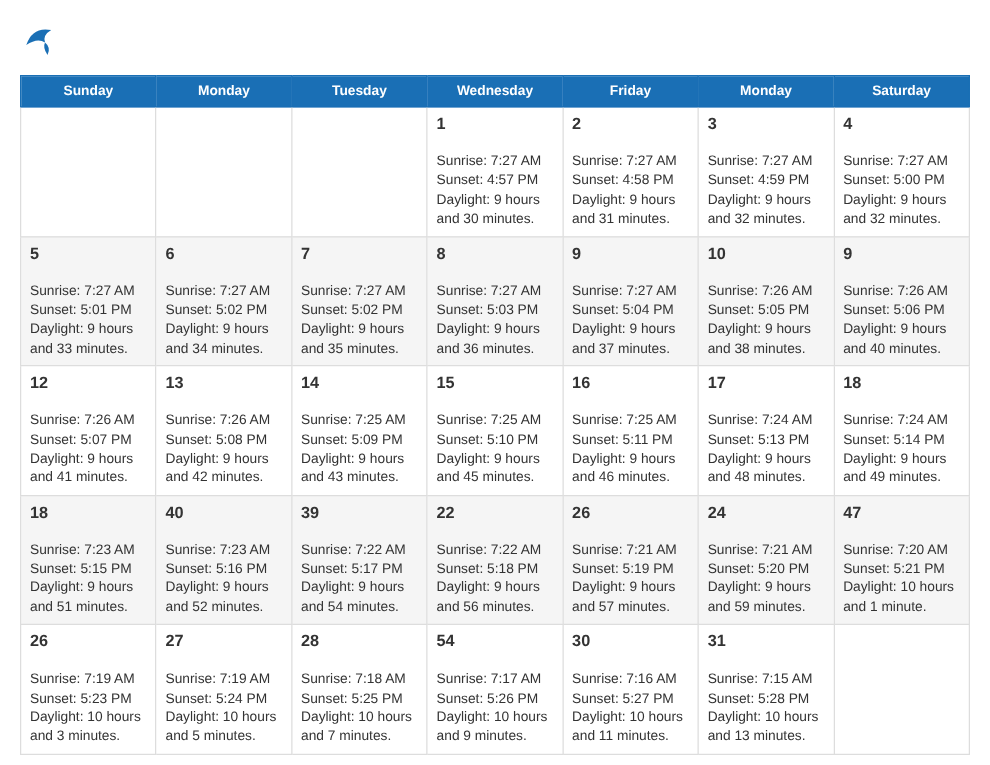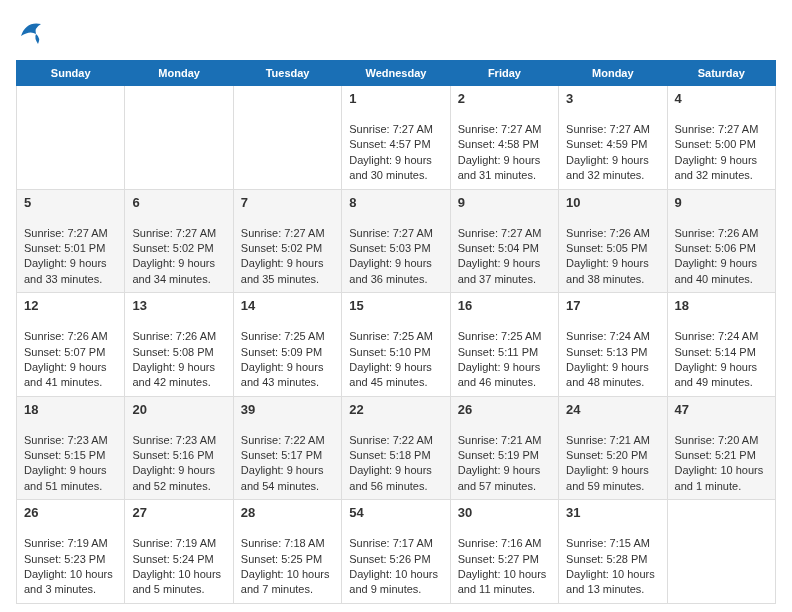--- a/index.html
+++ b/index.html
@@ -238,21 +238,21 @@
       </tr>
       <tr>
         <td>
           <div class="day-number">18</div>
           <div class="day-info" style="white-space: pre-line;">Sunrise: 7:23 AM
 Sunset: 5:15 PM
 Daylight: 9 hours
 and 51 minutes.</div>
         </td>
         <td>
-          <div class="day-number">20</div>
+          <div class="day-number">40</div>
           <div class="day-info" style="white-space: pre-line;">Sunrise: 7:23 AM
 Sunset: 5:16 PM
 Daylight: 9 hours
 and 52 minutes.</div>
         </td>
         <td>
           <div class="day-number">39</div>
           <div class="day-info" style="white-space: pre-line;">Sunrise: 7:22 AM
 Sunset: 5:17 PM
 Daylight: 9 hours

